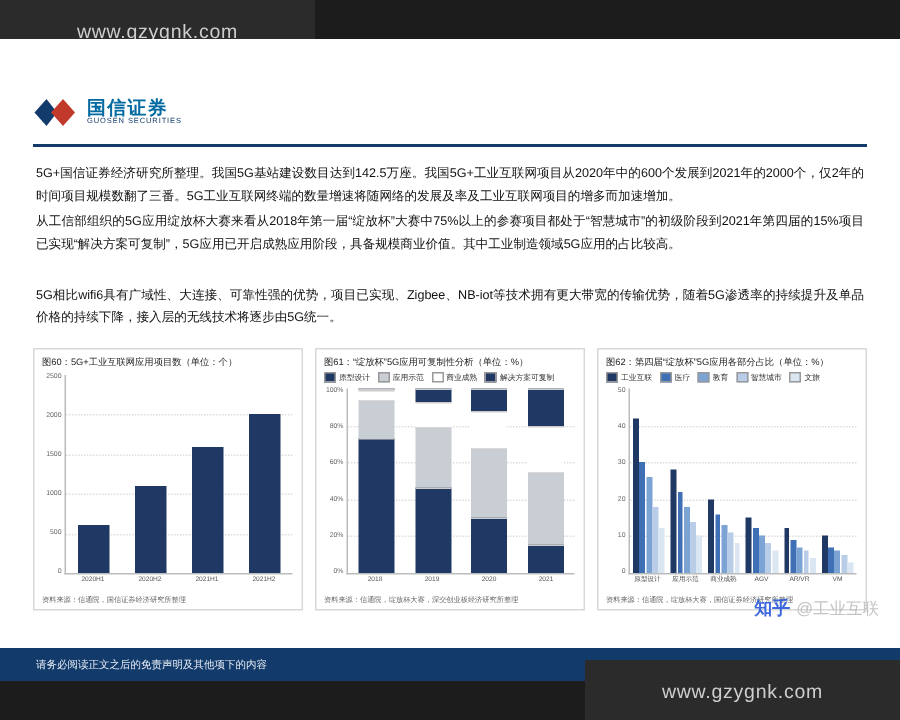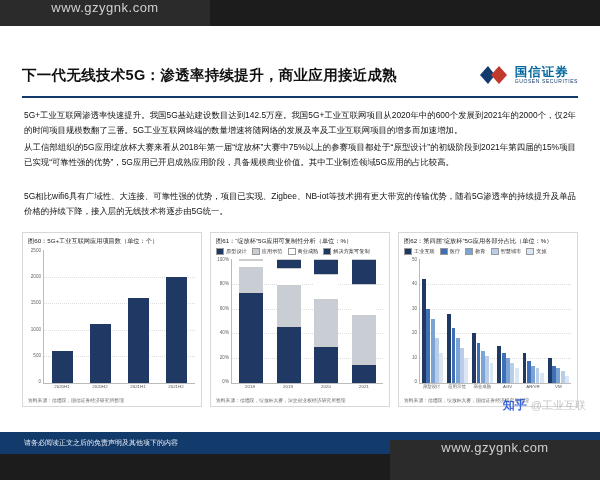--- a/index.html
+++ b/index.html
@@ -7,21 +7,21 @@
     width:600px;height:480px;
     background:#1c1c1c;
     font-family:"Liberation Sans","DejaVu Sans",sans-serif;
     overflow:hidden;
     position:relative;
   }
   .wm-bar{
     position:absolute;left:0;width:210px;height:40px;
     background:#2b2b2b;color:#cfcfcf;
     font-size:13px;letter-spacing:.5px;
-    display:flex;justify-content:center;
+    display:flex;align-items:center;justify-content:center;
   }
   .wm-top{top:0;}
   .wm-bot{bottom:0;left:390px;}
   .slide{
     position:absolute;left:0;top:26px;width:600px;height:428px;
     background:#ffffff;
   }
   
   .header{
     position:absolute;left:22px;top:28px;right:22px;height:42px;
@@ -110,37 +110,36 @@
 </head>
 <body>
 
 <div class="wm-bar wm-top">
   <span>www.gzygnk.com</span>
 </div>
 
 <div class="slide">
 
   <div class="header">
-    <div class="header-title">下一代无线技术5G：渗透率持续提升，商业应用接近成熟</div>
     <div class="logo">
       <div class="logo-mark">
         <svg width="30" height="22" viewBox="0 0 30 22">
           <path d="M1 11 L9 2 L16 11 L9 20 Z" fill="#123a6b"></path>
           <path d="M12 11 L20 2 L28 11 L20 20 Z" fill="#c0392b"></path>
         </svg>
       </div>
       <div class="logo-text">
         <span class="logo-cn">国信证券</span>
         <span class="logo-en">GUOSEN SECURITIES</span>
       </div>
     </div>
   </div>
 
-  <div class="para" id="p1">5G+工业互联网渗透率快速提升。我国5G基站建设数目达到142.5万座。我国5G+工业互联网项目从2020年中的600个发展到2021年的2000个，仅2年的时间项目规模数翻了三番。5G工业互联网终端的数量增速将随网络的发展及率及工业互联网项目的增多而加速增加。</div>
-  <div class="para" id="p2">从工信部组织的5G应用绽放杯大赛来看从2018年第一届“绽放杯”大赛中75%以上的参赛项目都处于“原型设计”的初级阶段到2021年第四届的15%项目已实现“可靠性强的优势”，5G应用已开启成熟应用阶段，具备规模商业价值。其中工业制造领域5G应用的占比较高。</div>
+  <div class="para" id="p1">5G+国信证券经济研究所整理。我国5G基站建设数目达到142.5万座。我国5G+工业互联网项目从2020年中的600个发展到2021年的2000个，仅2年的时间项目规模数翻了三番。5G工业互联网终端的数量增速将随网络的发展及率及工业互联网项目的增多而加速增加。</div>
+  <div class="para" id="p2">从工信部组织的5G应用绽放杯大赛来看从2018年第一届“绽放杯”大赛中75%以上的参赛项目都处于“智慧城市”的初级阶段到2021年第四届的15%项目已实现“解决方案可复制”，5G应用已开启成熟应用阶段，具备规模商业价值。其中工业制造领域5G应用的占比较高。</div>
   <div class="para" id="p3">5G相比wifi6具有广域性、大连接、可靠性强的优势，项目已实现、Zigbee、NB-iot等技术拥有更大带宽的传输优势，随着5G渗透率的持续提升及单品价格的持续下降，接入层的无线技术将逐步由5G统一。</div>
 
   <div class="charts">
 
     <div class="chart-box">
       <div class="chart-title">图60：5G+工业互联网应用项目数（单位：个）</div>
       <div class="plot">
         <div class="axis-y" id="c1y">
             <span>2500</span>
             <span>2000</span>

